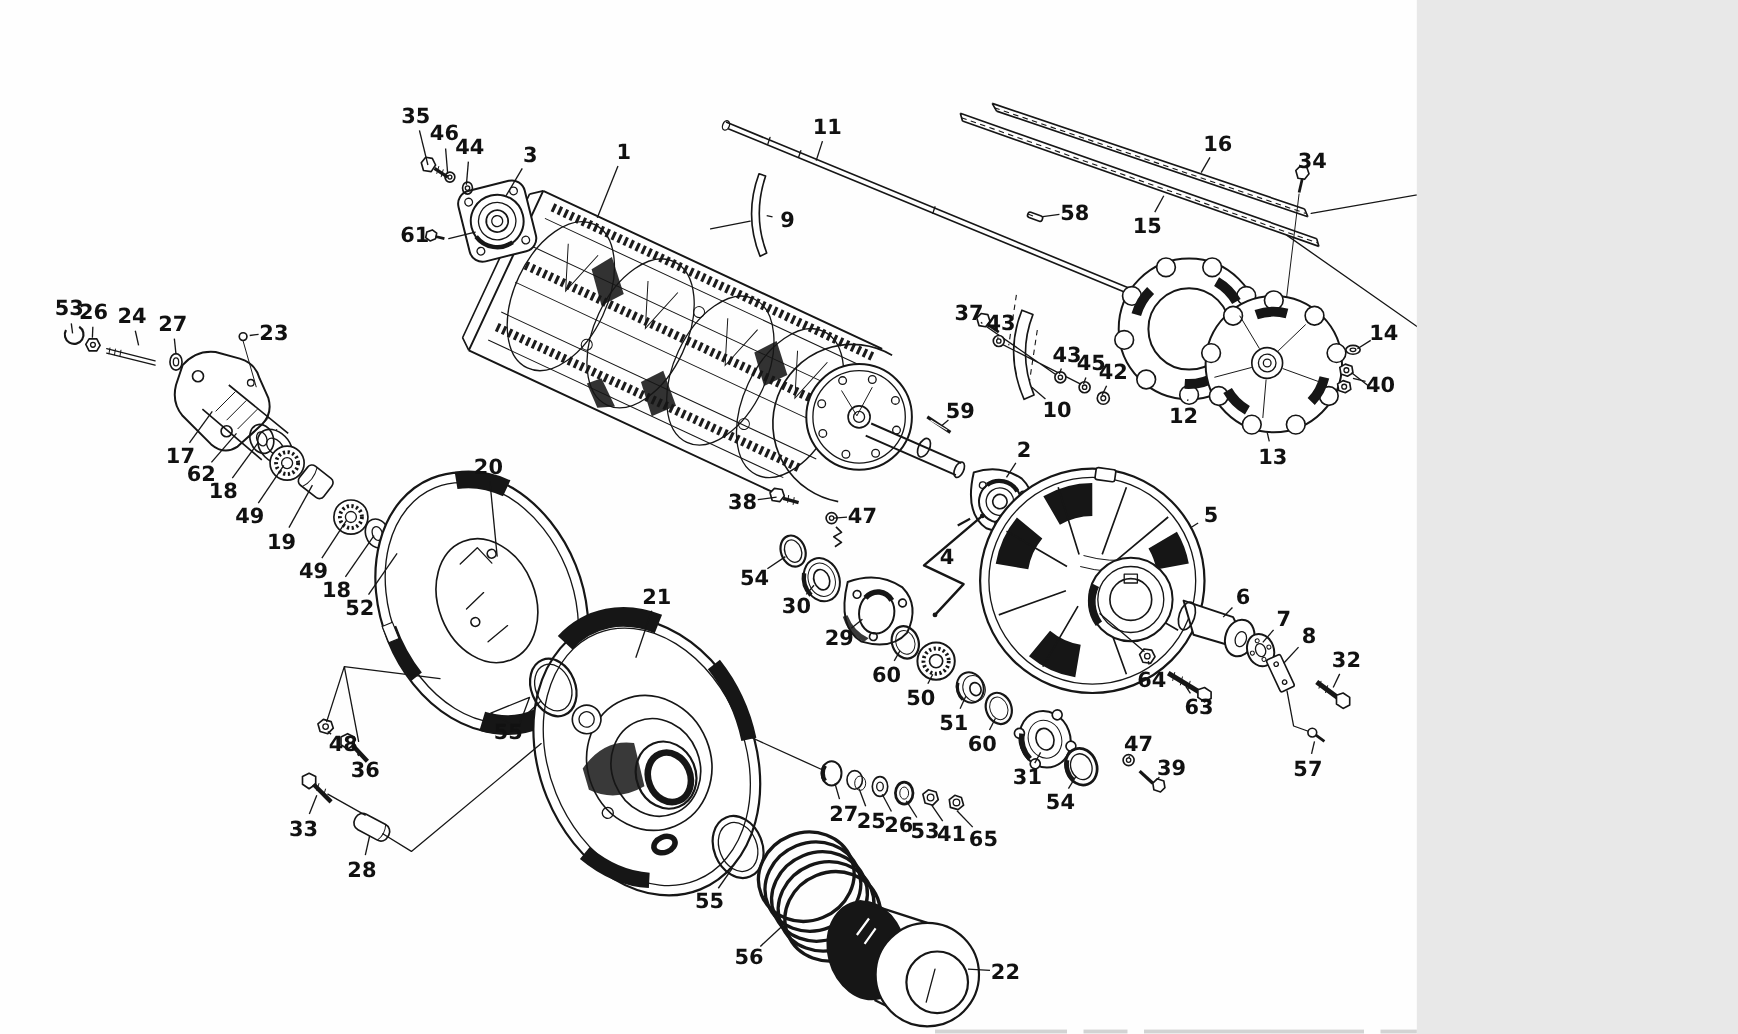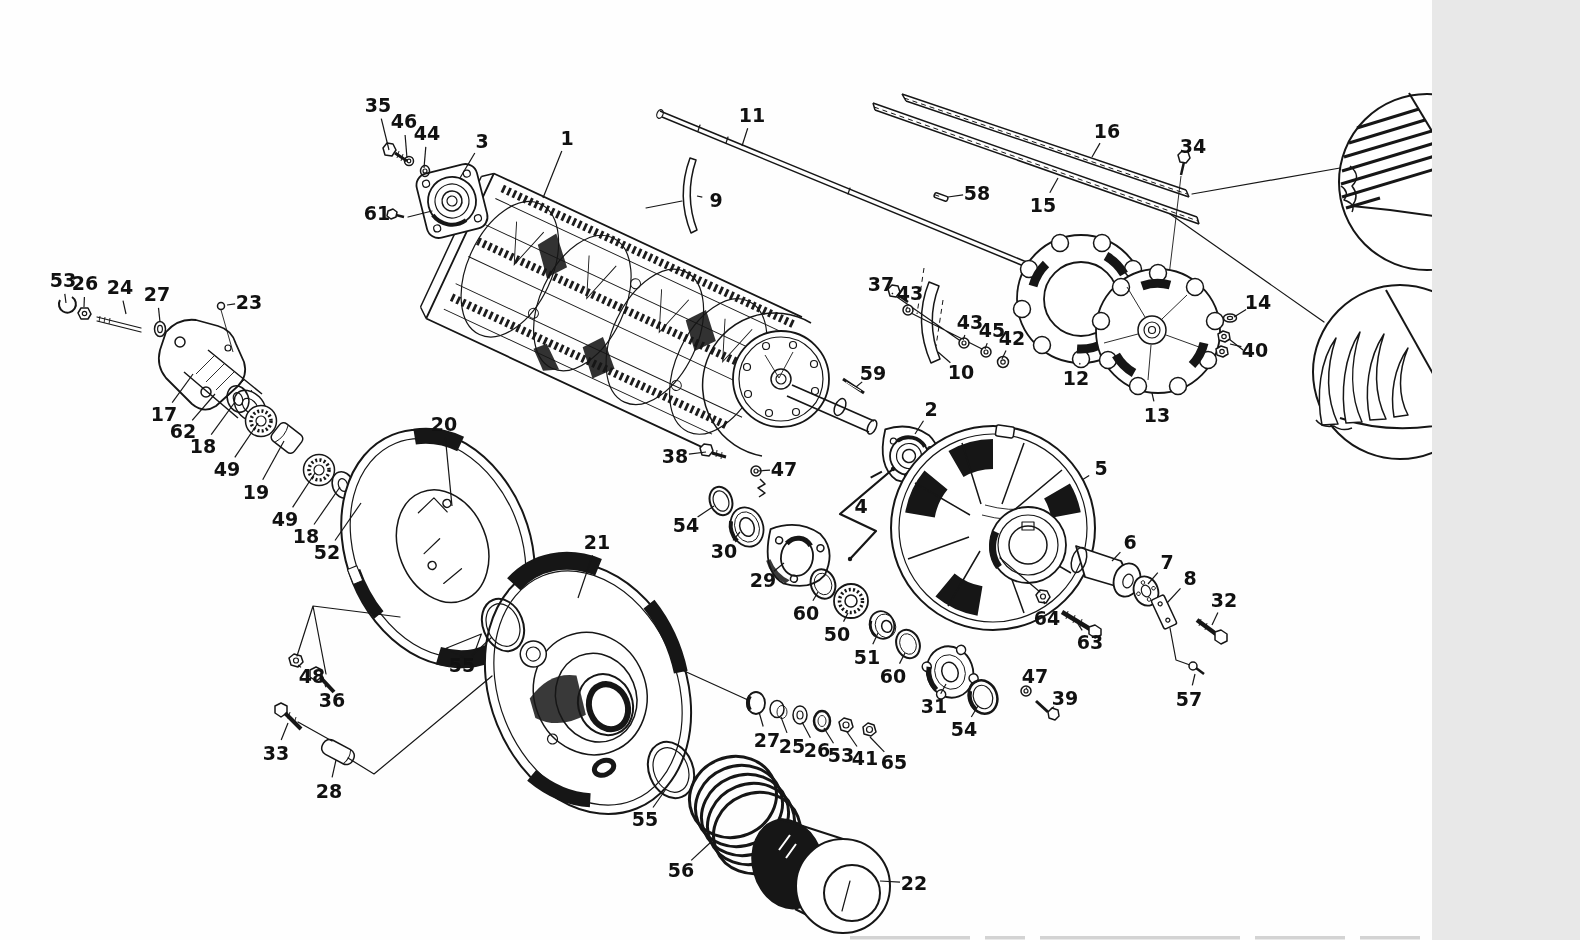--- a/index.html
+++ b/index.html
@@ -1,16 +1,16 @@
 <!DOCTYPE html>
 <html><head>
 <meta charset="utf-8">
 <style>
   html,body{margin:0;padding:0;background:#e8e8e8;}
-  .stage{position:relative;width:1432px;height:940px;background:#fefefe;overflow:hidden;
+  .stage{position:relative;width:1288px;height:940px;background:#fefefe;overflow:hidden;
          font-family:"DejaVu Sans", sans-serif;}
   svg{position:absolute;left:0;top:0;}
   .ln{stroke:#161616;stroke-width:1.2;fill:none;stroke-linecap:round;stroke-linejoin:round;}
   .ln09{stroke:#161616;stroke-width:0.9;fill:none;}
   .ln15{stroke:#161616;stroke-width:1.5;fill:none;stroke-linejoin:round;}
   .ln18{stroke:#161616;stroke-width:1.8;fill:none;stroke-linejoin:round;}
   .ln2{stroke:#161616;stroke-width:2;fill:none;stroke-linejoin:round;}
   .ln25{stroke:#161616;stroke-width:2.5;fill:none;}
   .ln3{stroke:#161616;stroke-width:3;fill:none;}
   .wfill{fill:#ffffff;}

